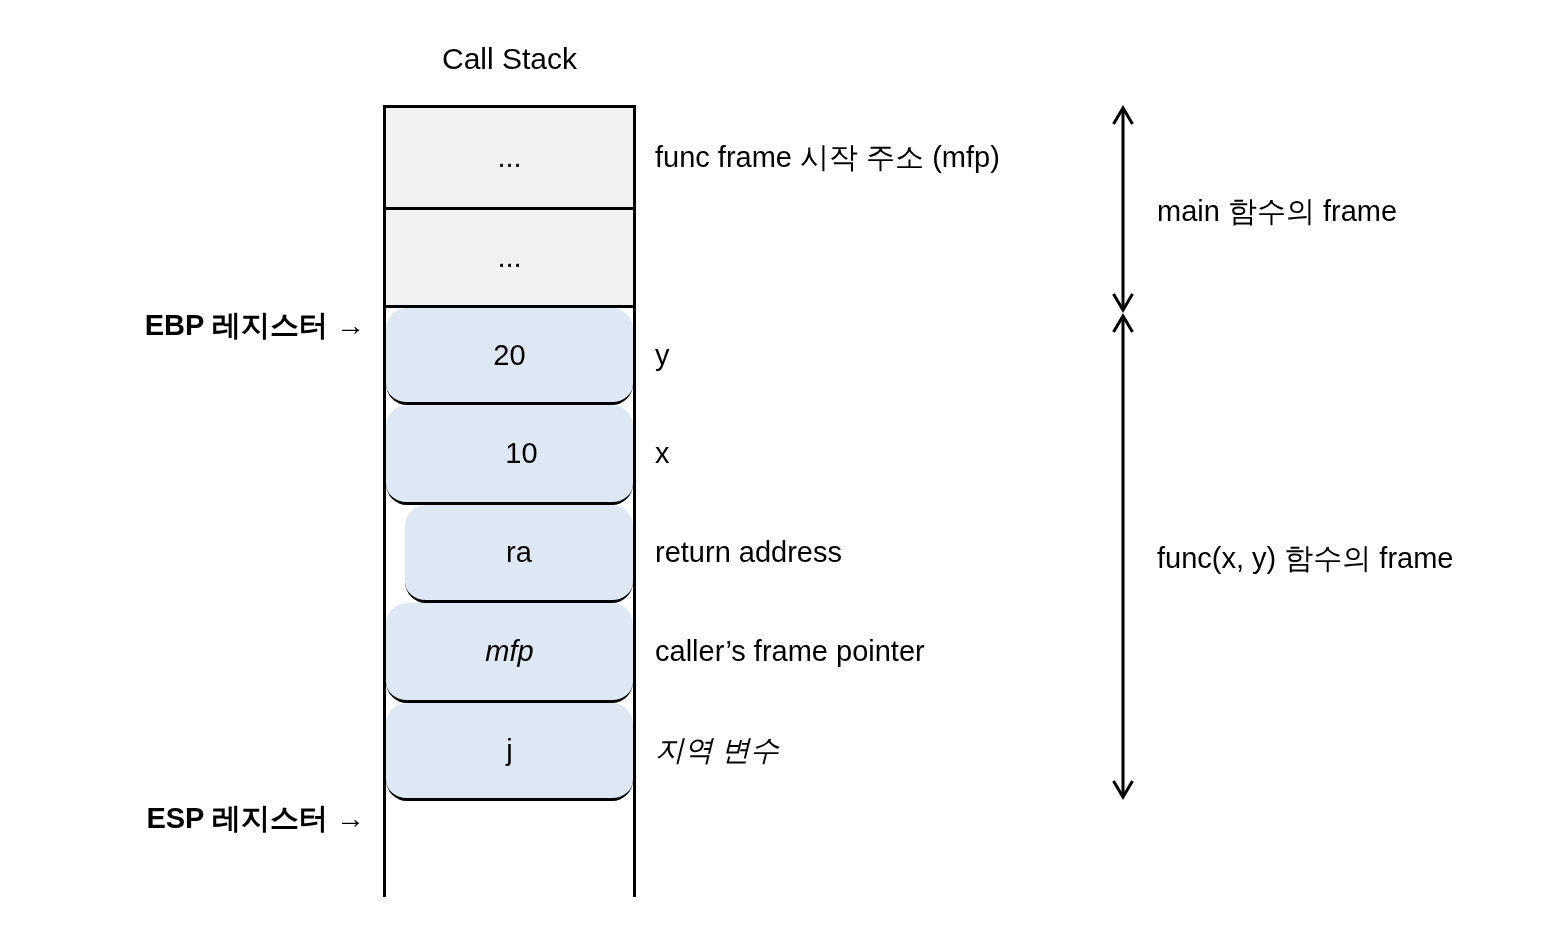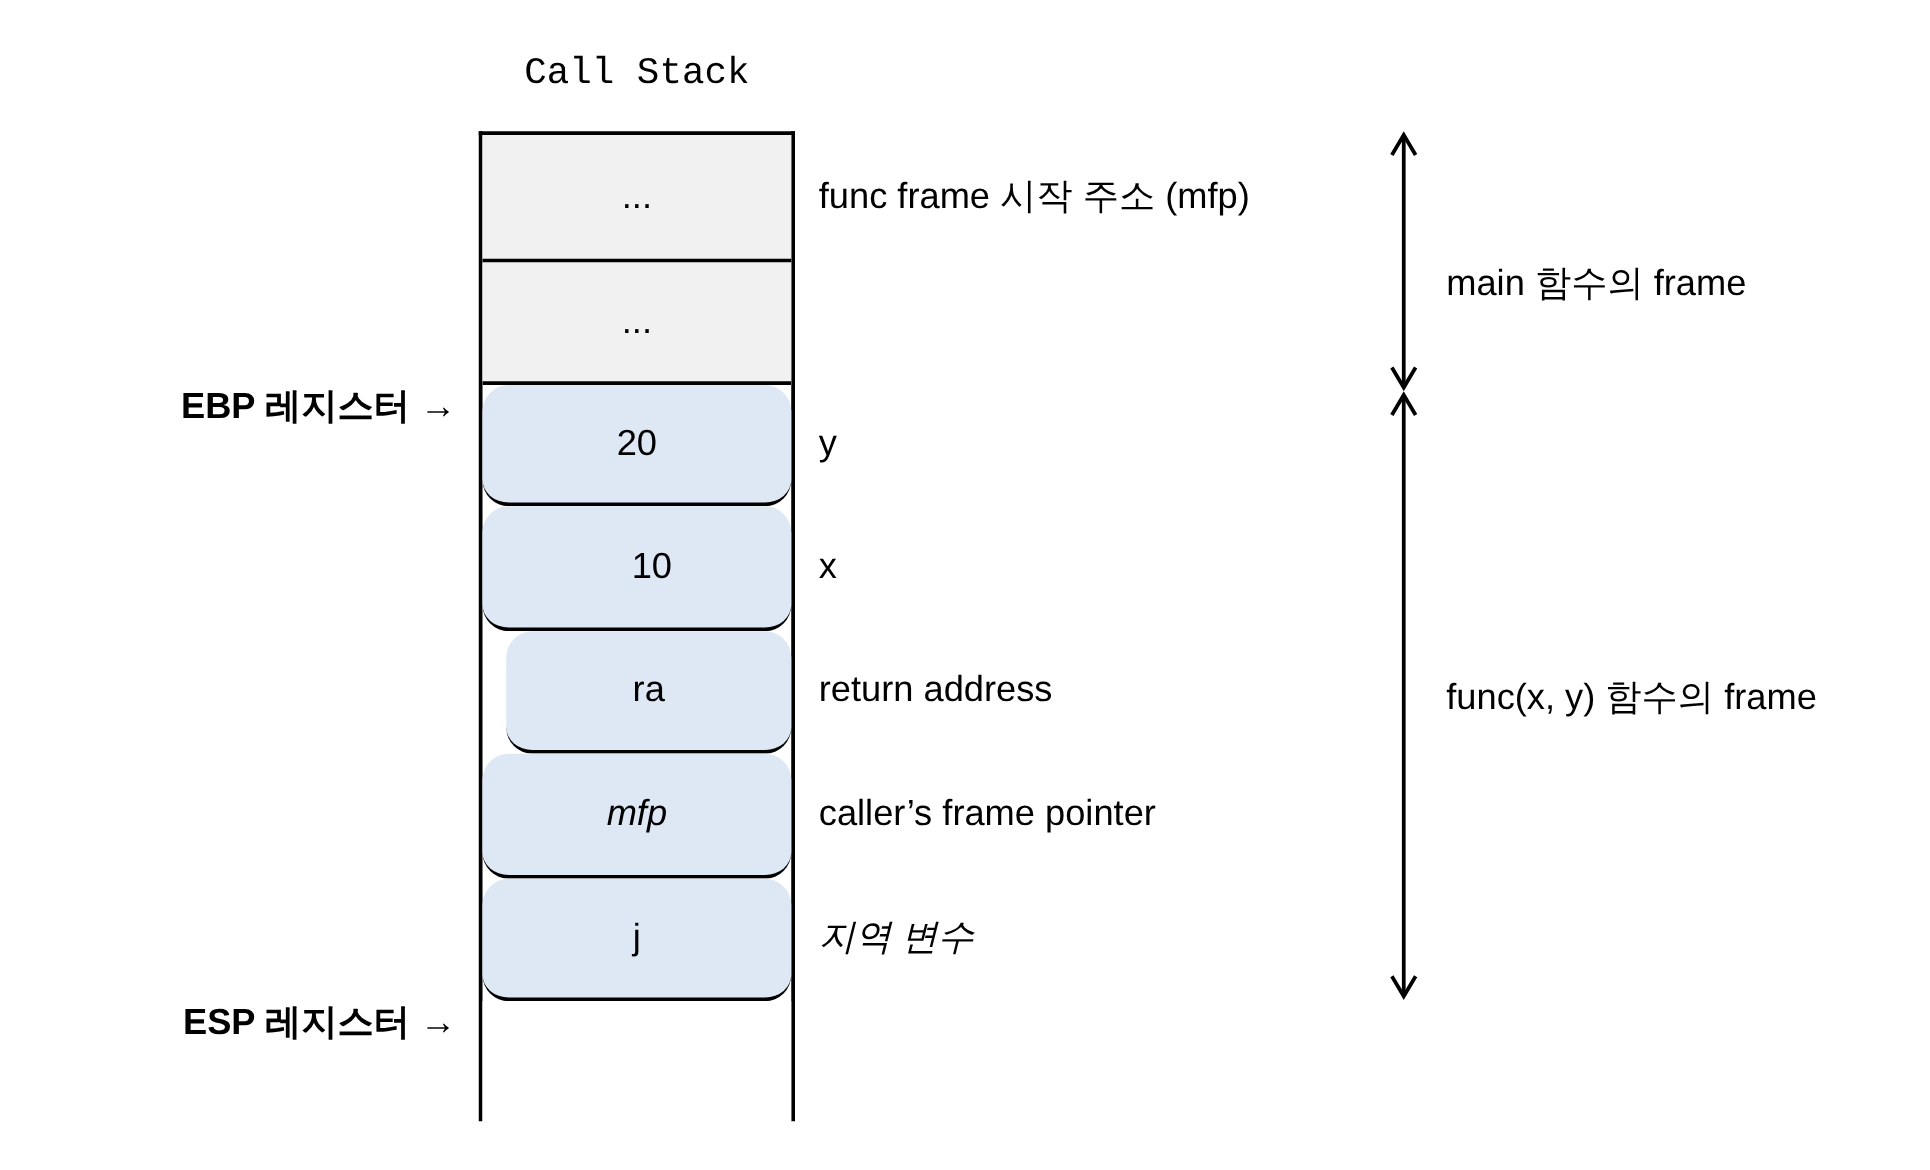--- a/index.html
+++ b/index.html
@@ -14,21 +14,20 @@
   }
   .title {
     position: absolute;
     left: 383px;
     top: 42px;
     width: 253px;
     text-align: center;
     font-size: 30px;
     line-height: 34px;
     white-space: nowrap;
-    font-family: Liberation Mono, monospace;
   }
   .stack {
     position: absolute;
     left: 383px;
     top: 105px;
     width: 247px;
     border: 3px solid #000000;
     border-bottom: none;
   }
   .cell {
@@ -63,21 +62,21 @@
   }
   #ebp-label { top: 256px; }
   #esp-label { top: 749px; }
   .frame-label {
     position: absolute;
     height: 42px;
     line-height: 42px;
     font-size: 29px;
     white-space: nowrap;
   }
-  #main-frame-label { left: 1157px; top: 206px; }
+  #main-frame-label { left: 1157px; top: 190px; }
   #func-frame-label { left: 1157px; top: 537px; }
   svg.arrows { position: absolute; left: 1100px; top: 100px; }
 </style>
 </head>
 <body>
 
 <div class="canvas">
 
   <div class="title">Call Stack</div>
 

